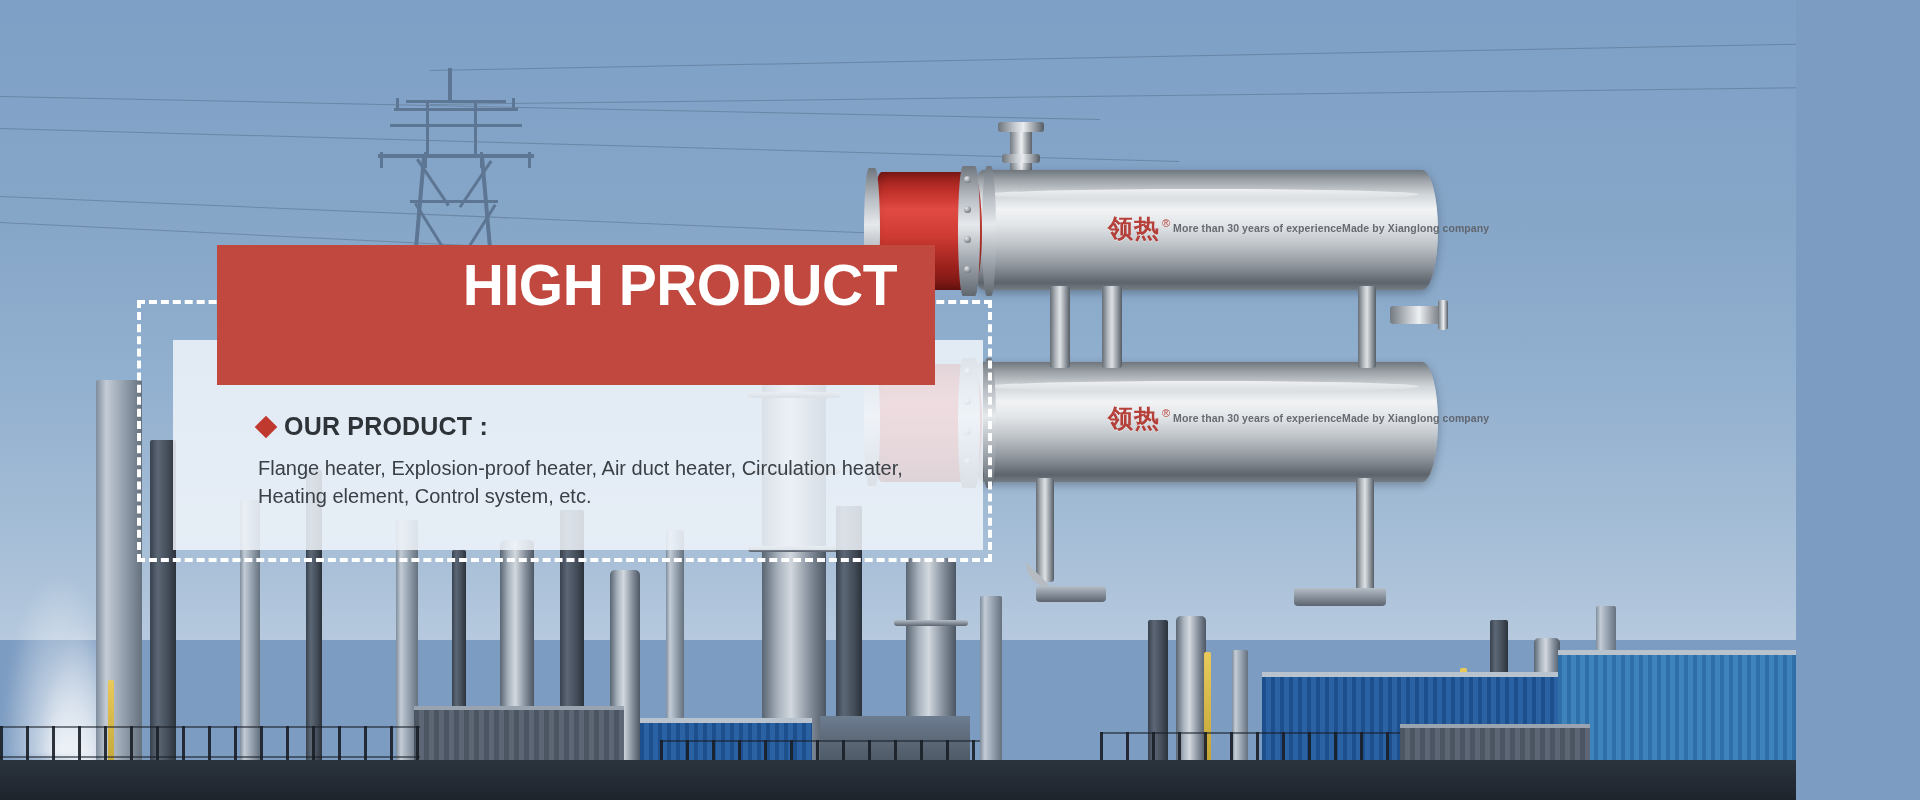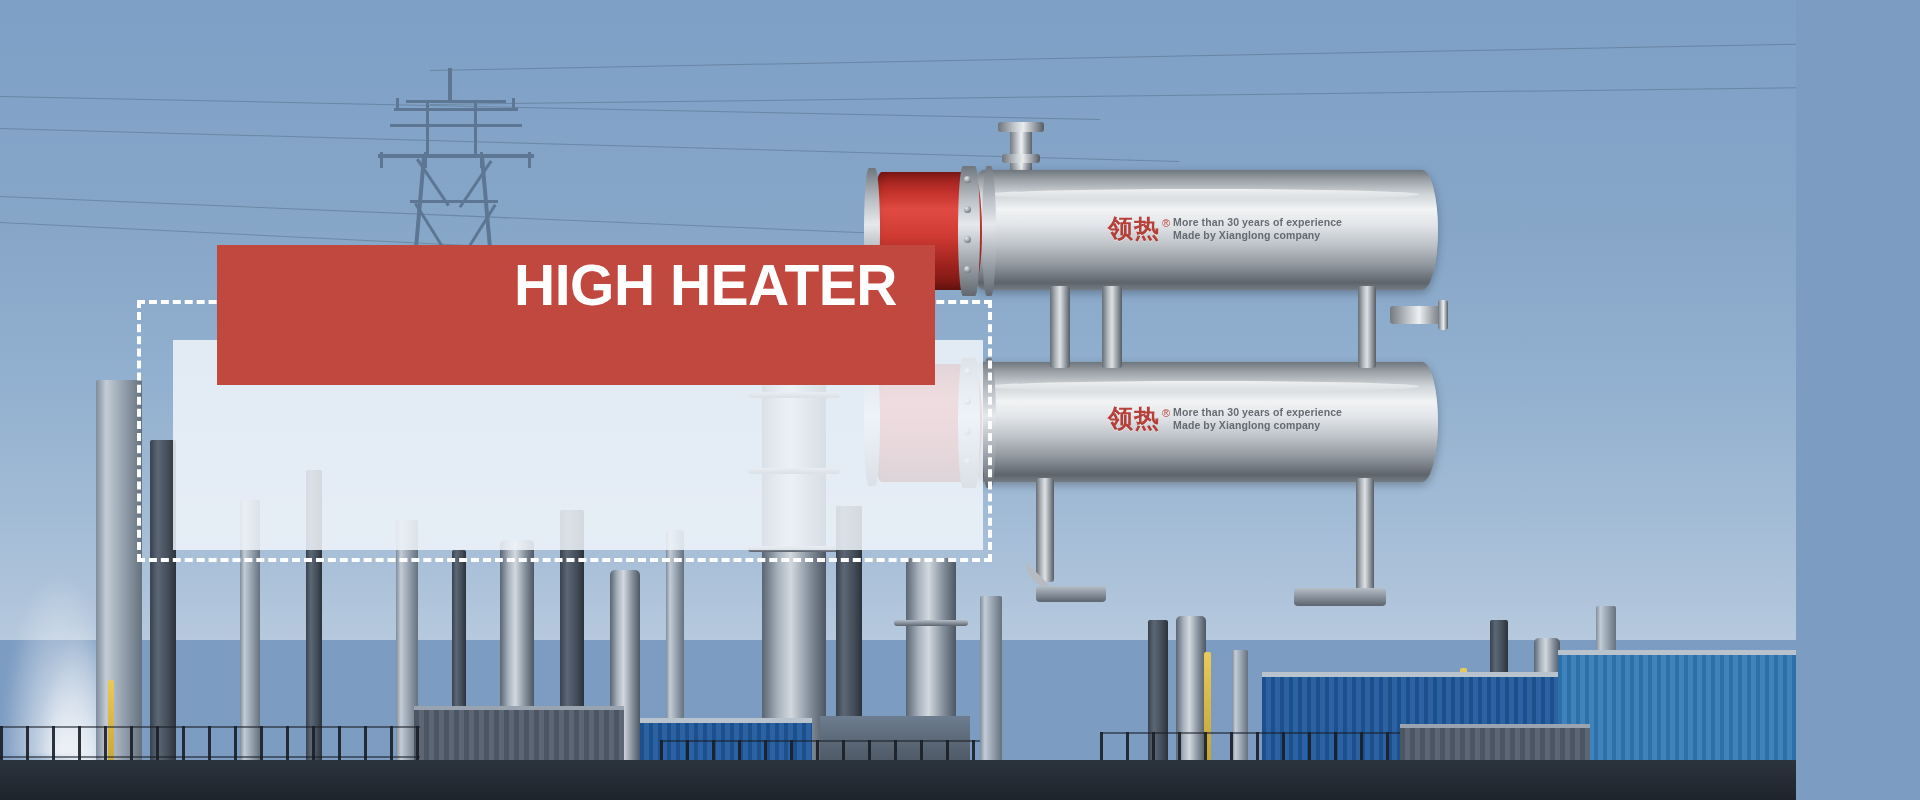--- a/index.html
+++ b/index.html
@@ -153,21 +153,21 @@
     display:flex; align-items:center; gap:2px;
     white-space:nowrap;
     opacity:.92;
   }
   .brand-cn {
     font-family:"DejaVu Sans", sans-serif;
     font-size:25px; font-weight:700; color:#b2332c; letter-spacing:1px;
     text-shadow:0 1px 0 rgba(255,255,255,.45);
   }
   .brand-reg { font-size:11px; color:#b2332c; vertical-align:super; margin-top:-11px; }
-  .brand-lines { display:flex; flex-direction:column; line-height:1.22; margin-left:1px; }
+  .brand-lines { display:flex; line-height:1.22; margin-left:1px; }
   .brand-lines span {
     font-size:10.5px; color:#5d6168; font-weight:600; letter-spacing:.1px;
   }
 
   
   #headline {
     position:absolute; left:217px; top:245px; width:718px; height:140px;
     background:#c0483e;
     z-index:6;
   }
@@ -375,19 +375,24 @@
     <div class="leg" style="left:186px;top:368px;width:18px;height:104px;"></div>
     <div class="elbow" style="left:176px;top:452px;"></div>
     <div class="pipe-h" style="left:186px;top:476px;width:70px;height:16px;border-radius:4px;"></div>
   </div>
 
   <div id="infobox"></div>
 
   <div id="infopanel"></div>
 
   <div id="headline">
-    <div class="h-line h2">HIGH HEATER</div>
+    <div class="h-line h2">HIGH PRODUCT</div>
   </div>
 
   <div id="infocontent">
+    <div class="our-product">
+      <span class="diamond"></span>
+      <span>OUR PRODUCT :</span>
+    </div>
+    <div class="desc">Flange heater, Explosion-proof heater, Air duct heater, Circulation heater, Heating element, Control system, etc.</div>
   </div>
 
 </div>
 
 </body></html>

